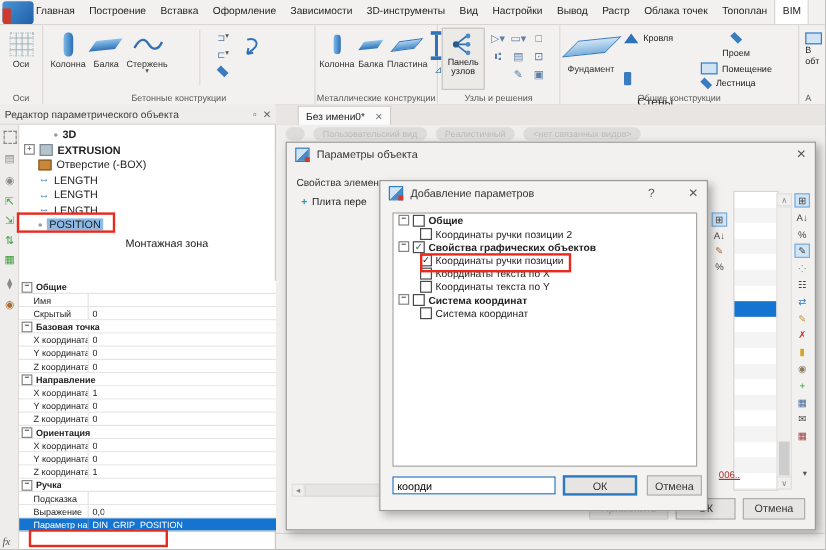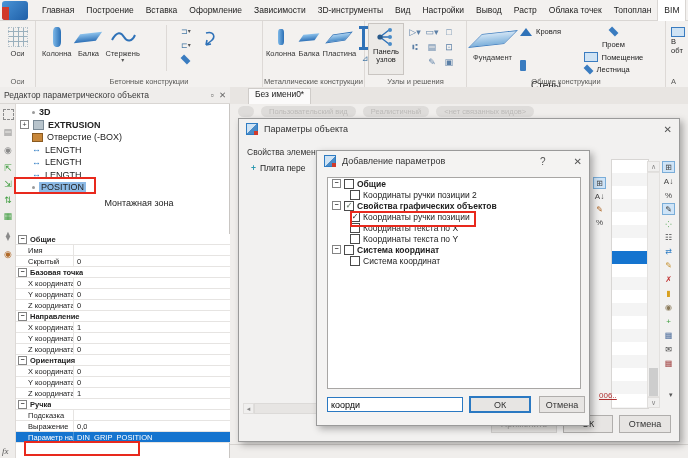--- a/index.html
+++ b/index.html
@@ -1,21 +1,21 @@
 <!DOCTYPE html>
 <html><head>
 <meta charset="utf-8">
 <style>
   html,body{margin:0;padding:0;background:#888;}
   #app{position:relative;width:688px;height:458px;background:#ece9e6;overflow:hidden;
        font-family:"Liberation Sans",sans-serif;font-size:9px;color:#222;}
   .abs{position:absolute;}
   
   #tabbar{left:0;top:0;width:688px;height:21px;background:#f3f1ef;border-bottom:1px solid #d9d6d3;
-          display:flex;align-items:center;padding-left:36px;box-sizing:border-box;}
+          display:flex;align-items:flex-end;padding-left:24px;box-sizing:border-box;}
   .rtab{padding:0 6px;font-size:8.5px;line-height:21px;white-space:nowrap;color:#222;}
   .rtab.active{background:#fff;border:1px solid #d9d6d3;border-bottom:none;}
   #logo{left:2px;top:1px;width:26px;height:19px;background:linear-gradient(135deg,#4a94d6,#1f5fa8);border-radius:3px;overflow:hidden;}
   #logo::before{content:"";position:absolute;left:0;top:6px;width:7px;height:13px;background:#d03a2b;}
   #ribbon{left:0;top:21px;width:688px;height:66px;background:#f3f1ef;border-bottom:1px solid #cfccc9;}
   .rgroup{position:absolute;top:0;height:66px;border-right:1px solid #ddd9d6;box-sizing:border-box;}
   .glabel{position:absolute;bottom:1px;left:0;width:100%;text-align:center;font-size:7.5px;color:#5a5a58;
           white-space:nowrap;overflow:hidden;}
   .gitems{position:absolute;top:2px;left:0;right:0;height:52px;display:flex;align-items:flex-start;}
   .bigitem{display:flex;flex-direction:column;align-items:center;font-size:7.5px;color:#333;padding-top:2px;}
@@ -39,21 +39,21 @@
   .ic-roof{width:0;height:0;border-left:6px solid transparent;border-right:6px solid transparent;border-bottom:8px solid #2f72b8;}
   .ic-room{width:12px;height:8px;border:1px solid #3a7cc0;background:#cfe3f4;}
   .ic-ibeam{width:9px;height:18px;border-top:3px solid #2f72b8;border-bottom:3px solid #2f72b8;
             background:linear-gradient(90deg,transparent 35%,#2f72b8 35% 65%,transparent 65%);}
   .nodegrid{display:grid;grid-template-columns:repeat(3,16px);grid-auto-rows:14px;padding-top:2px;gap:1px;}
   .nodegrid span{display:flex;align-items:center;justify-content:center;font-size:9px;color:#5b7fa6;}
   #panelbtn{width:34px;border:1px solid #c9c5c1;background:#eceae7;display:flex;flex-direction:column;align-items:center;font-size:7.5px;height:50px;}
   
   #doctabbar{left:230px;top:87px;width:458px;height:17px;background:#e8e5e2;border-bottom:1px solid #d2cfcc;}
   #doctab{position:absolute;left:18px;top:1px;height:16px;background:#fbfafa;border:1px solid #cfccc9;border-bottom:none;
-          display:flex;align-items:center;padding:0 6px;gap:8px;font-size:8.5px;flex-direction:column;}
+          display:flex;align-items:center;padding:0 6px;gap:8px;font-size:8.5px;}
   #canvas{left:230px;top:104px;width:458px;height:354px;background:#f0eeec;}
   #canvasline{left:230px;top:444px;width:458px;height:1px;background:#d5d2cf;}
   #pills{left:238px;top:106px;display:flex;gap:7px;}
   .pill{height:11px;line-height:11px;border-radius:6px;background:#dedcda;color:#bcbab8;font-size:7.5px;padding:0 8px;white-space:nowrap;}
   .pill.sm{width:8px;padding:0 4px;}
   
   #editor{left:0;top:87px;width:230px;height:371px;background:#fff;border-right:1px solid #c9c6c3;box-sizing:border-box;}
   #edhead{position:absolute;left:0;top:0;width:230px;height:17px;background:#efedeb;border-bottom:1px solid #d9d6d3;
           display:flex;align-items:center;padding:0 4px;box-sizing:border-box;font-size:8.5px;color:#3a3a3a;}
   #edhead .sp{flex:1;}
@@ -342,21 +342,21 @@
       <div class="stripico" style="top:40px;">◉</div>
       <div class="stripico green" style="top:58px;">⇱</div>
       <div class="stripico green" style="top:74px;">⇲</div>
       <div class="stripico green" style="top:90px;">⇅</div>
       <div class="stripico green" style="top:106px;">▦</div>
       <div class="stripico" style="top:126px;">⧫</div>
       <div class="stripico" style="top:144px;color:#b06a2a;">◉</div>
       <div id="fxicon">fx</div>
     </div>
 
-    <div class="trow" style="top:19px;padding-left:16px;">
+    <div class="trow" style="top:19px;padding-left:29px;">
       <div class="tdot"></div>
       <span class="bold">3D</span>
     </div>
     <div class="trow" style="top:31.5px;padding-left:4px;">
       <span class="exp">+</span>
       <div class="tbox3d"></div>
       <span class="bold">EXTRUSION</span>
     </div>
     <div class="trow" style="top:44px;padding-left:16px;">
       <div class="tboxhole"></div>

